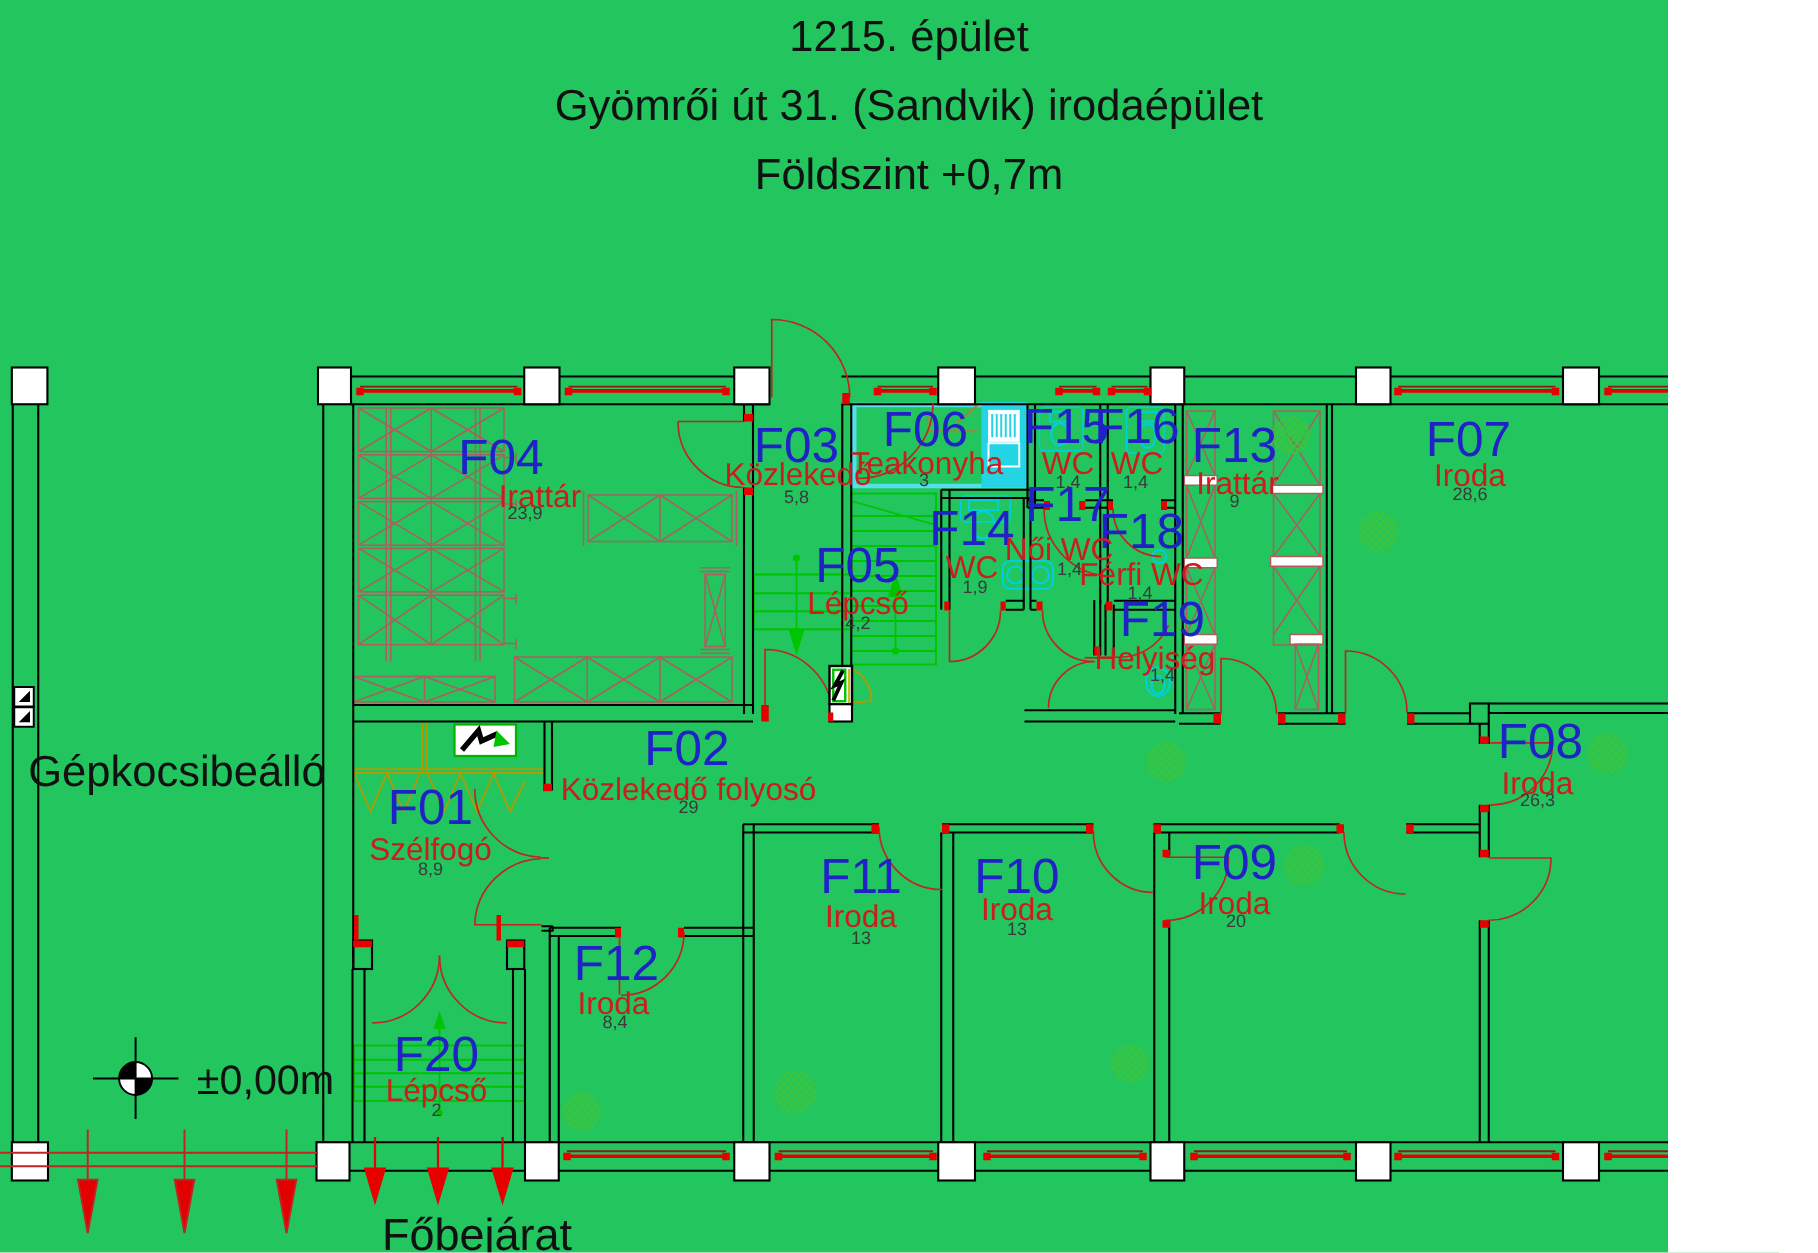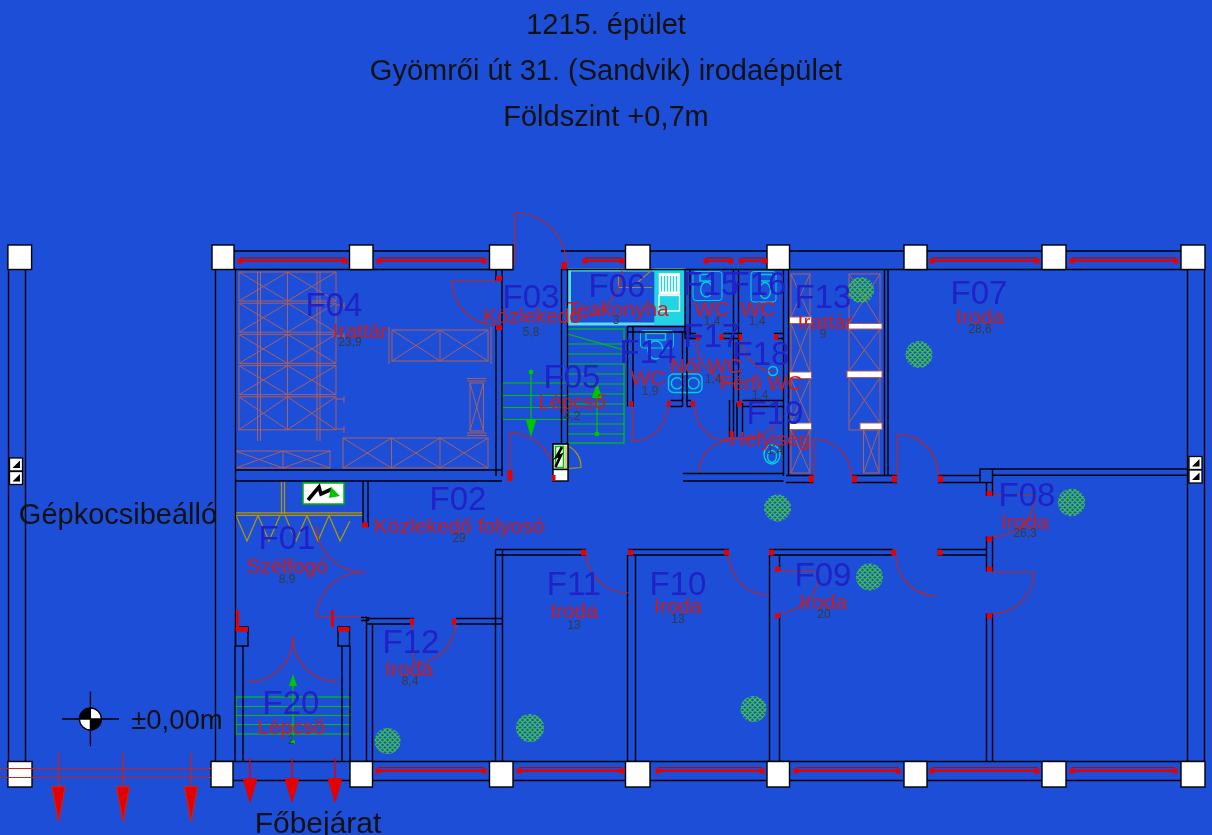--- a/index.html
+++ b/index.html
@@ -1,16 +1,16 @@
 <!DOCTYPE html>
 <html><head>
 <meta charset="utf-8">
 <style>
 html,body{margin:0;padding:0;background:#ffffff;}
-#page{position:relative;width:1212px;height:835px;background:#1d4ed8;overflow:hidden;
+#page{position:relative;width:1112px;height:835px;background:#22c55e;overflow:hidden;
 font-family:"Liberation Sans", sans-serif;}
 svg{position:absolute;left:0;top:0;}
 text{font-family:"Liberation Sans", sans-serif;}
 .fb{fill:#2121c8;font-size:33px;}
 .rn{fill:#cc1d1d;font-size:21px;}
 .num{fill:#3a3a3a;font-size:12px;}
 .ttl{fill:#111;font-size:29px;}
 </style>
 </head>
 <body>

